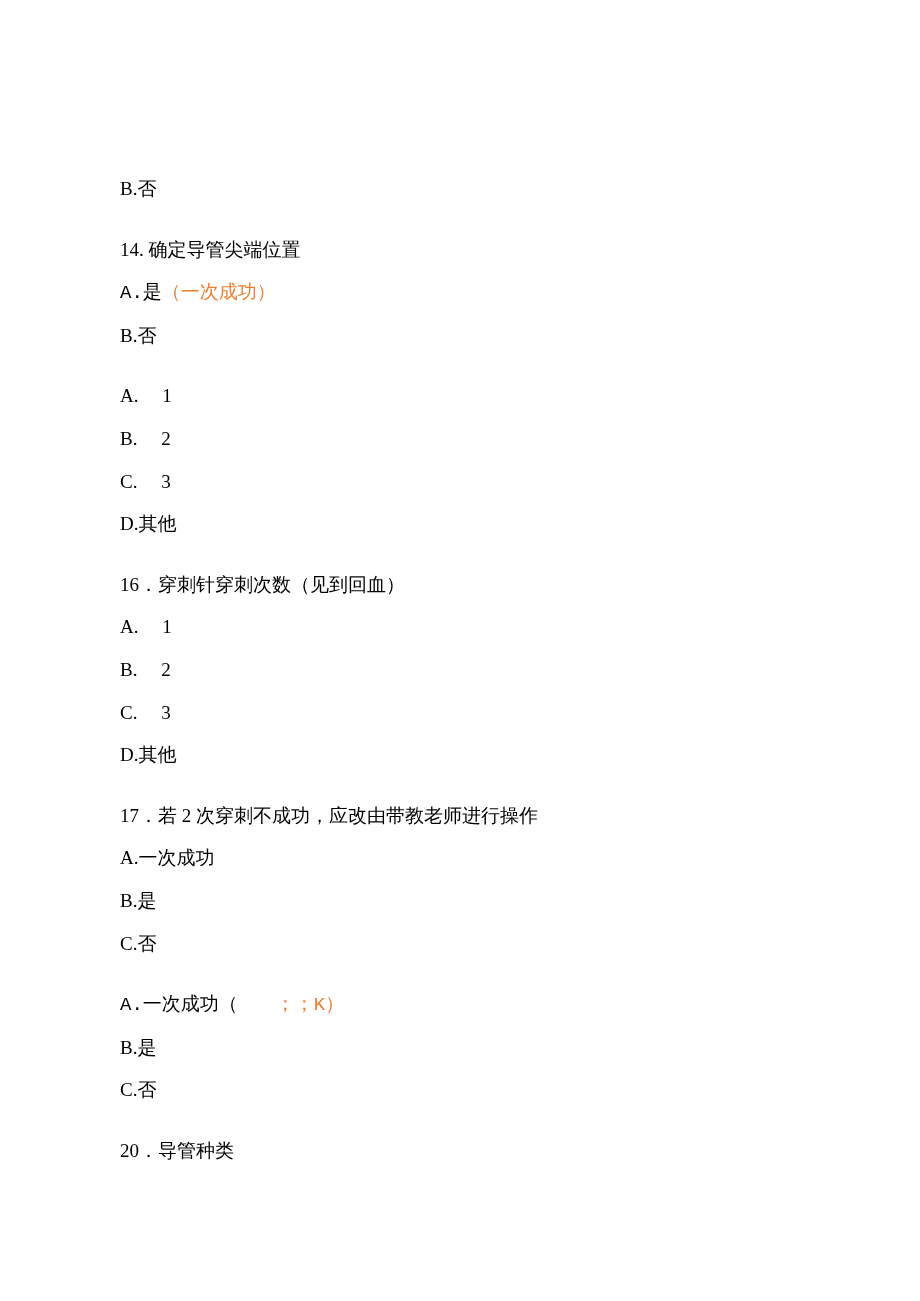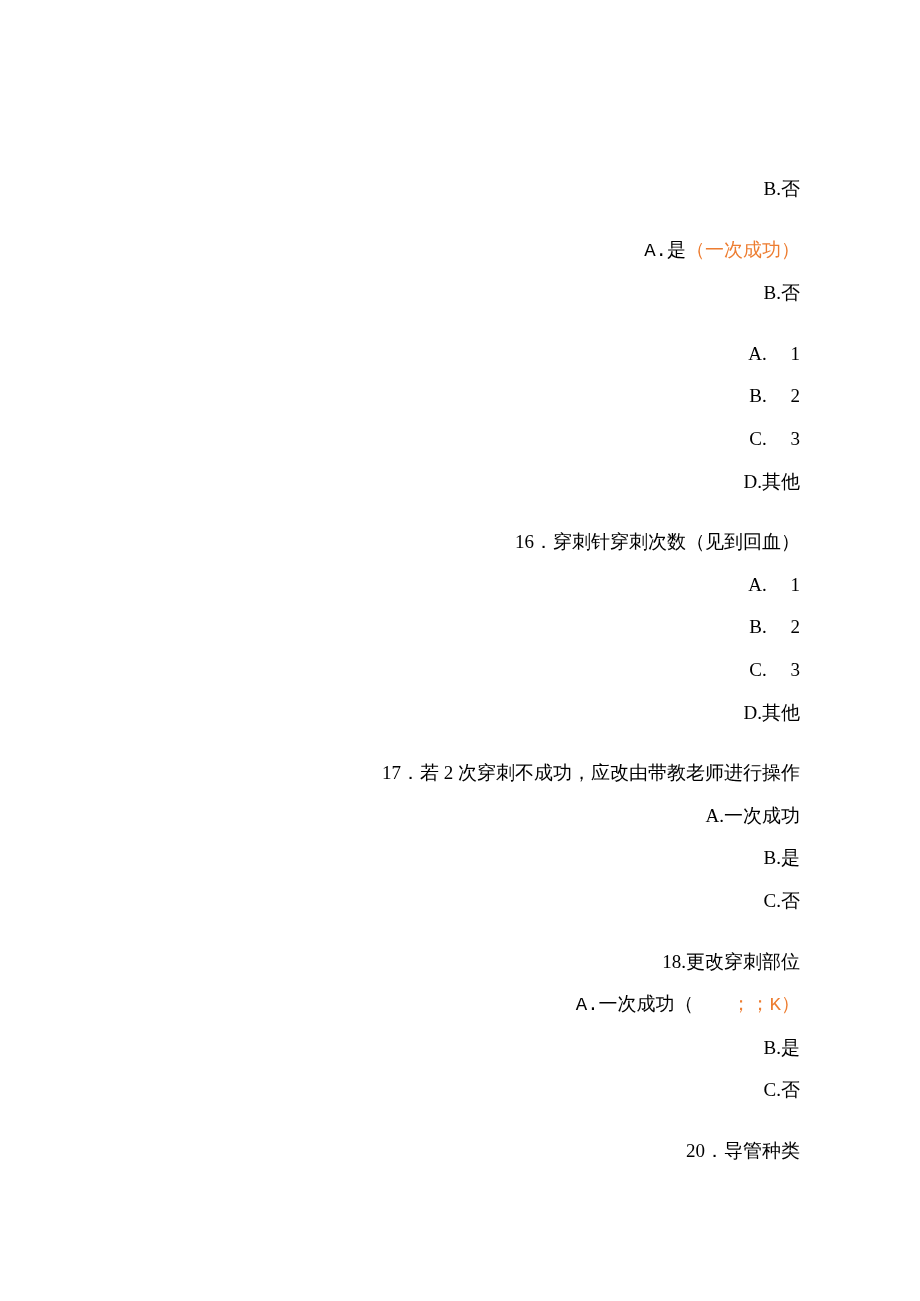--- a/index.html
+++ b/index.html
@@ -13,21 +13,20 @@
     box-sizing: border-box;
     padding: 160px 120px 80px 120px;
     font-family: "Times New Roman", "SimSun", serif;
     font-size: 19px;
     color: #000000;
     line-height: 1.4;
   }
   .line {
     margin: 0;
     padding: 0;
-    text-align: right;
   }
   .block {
     margin-bottom: 34px;
   }
   .opt {
     margin-top: 16px;
   }
   .q {
     margin-top: 0;
   }
@@ -42,20 +41,21 @@
 </head>
 <body>
 
 <div class="page">
 
   <div class="block">
     <p class="line opt">B.否</p>
   </div>
 
   <div class="block">
+    <p class="line q">14. 确定导管尖端位置</p>
     <p class="line opt">
       <span class="inline">A.是</span><span class="inline orange">（一次成功）</span>
     </p>
     <p class="line opt">B.否</p>
   </div>
 
   <div class="block">
     <p class="line opt">A.  1</p>
     <p class="line opt">B.  2</p>
     <p class="line opt">C.  3</p>
@@ -71,21 +71,20 @@
   </div>
 
   <div class="block">
     <p class="line q">17．若 2 次穿刺不成功，应改由带教老师进行操作</p>
     <p class="line opt">A.一次成功</p>
     <p class="line opt">B.是</p>
     <p class="line opt">C.否</p>
   </div>
 
   <div class="block">
-    <p class="line q">18.更改穿刺部位</p>
     <p class="line opt">
       <span class="inline">A.一次成功（  </span><span class="inline orange">；；K）</span>
     </p>
     <p class="line opt">B.是</p>
     <p class="line opt">C.否</p>
   </div>
 
   <div class="block">
     <p class="line q">20．导管种类</p>
   </div>

